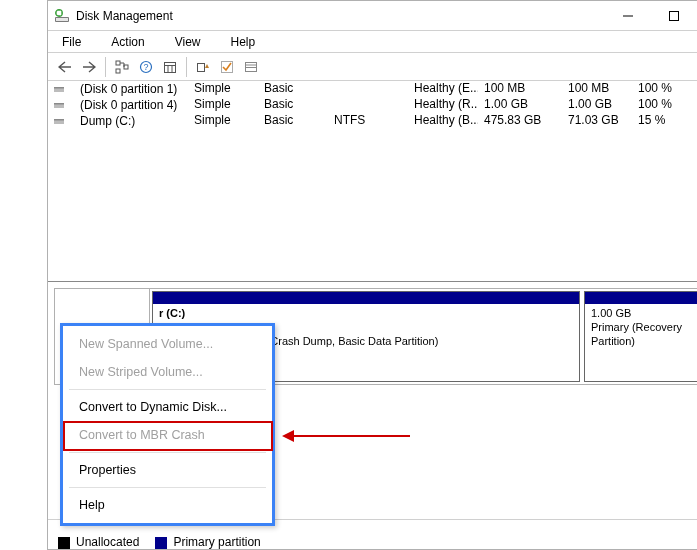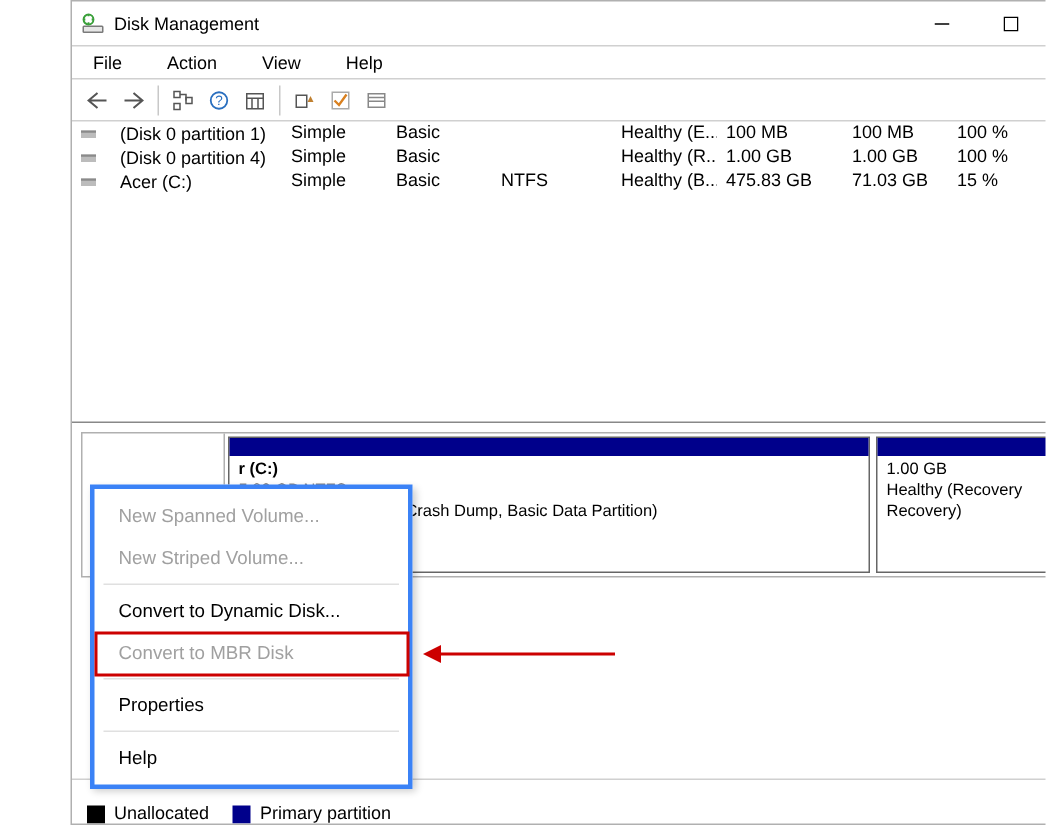--- a/index.html
+++ b/index.html
@@ -190,21 +190,21 @@
       <div class="cell c-cap">1.00 GB</div>
       <div class="cell c-free">1.00 GB</div>
       <div class="cell c-pct">100 %</div>
     </div>
     <div class="row">
       <div class="cell c-vol volcell">
           <svg width="10" height="10">
             <rect x="0" y="3" width="10" height="5" fill="#bcbcbc"></rect>
             <rect x="0" y="3" width="10" height="1.5" fill="#8a8a8a"></rect>
           </svg>
-          <span>Acer (C:)</span>
+          <span>Dump (C:)</span>
         </div>
       <div class="cell c-lay">Simple</div>
       <div class="cell c-type">Basic</div>
       <div class="cell c-fs">NTFS</div>
       <div class="cell c-stat">Healthy (B...</div>
       <div class="cell c-cap">475.83 GB</div>
       <div class="cell c-free">71.03 GB</div>
       <div class="cell c-pct">15 %</div>
     </div>
   </div>
@@ -218,33 +218,33 @@
           <div class="partbody">
             <b>r  (C:)</b><br>
             <span>5.83 GB NTFS</span><br>
             <span>althy (Boot, Page File, Crash Dump, Basic Data Partition)</span>
           </div>
         </div>
         <div class="part partlast">
           <div class="partbar"></div>
           <div class="partbody">
             <span>1.00 GB</span><br>
-            <span>Healthy (Recovery Recovery)</span>
+            <span>Primary (Recovery Partition)</span>
           </div>
         </div>
       </div>
     </div>
   </div>
 
   <div class="ctx">
     <div class="mi disabled">New Spanned Volume...</div>
     <div class="mi disabled">New Striped Volume...</div>
     <div class="sep"></div>
     <div class="mi">Convert to Dynamic Disk...</div>
-    <div class="mi disabled">Convert to MBR Disk</div>
+    <div class="mi disabled">Convert to MBR Crash</div>
     <div class="sep"></div>
     <div class="mi">Properties</div>
     <div class="sep"></div>
     <div class="mi">Help</div>
   </div>
 
   <div class="highlight" style="left:15px; top:420px; width:210px; height:30px;"></div>
   <svg class="arrow" style="left:232px; top:425px;" width="140" height="20">
     <line x1="130" y1="10" x2="10" y2="10" stroke="#c00" stroke-width="2"></line>
     <polygon points="2,10 14,4 14,16" fill="#c00"></polygon>

